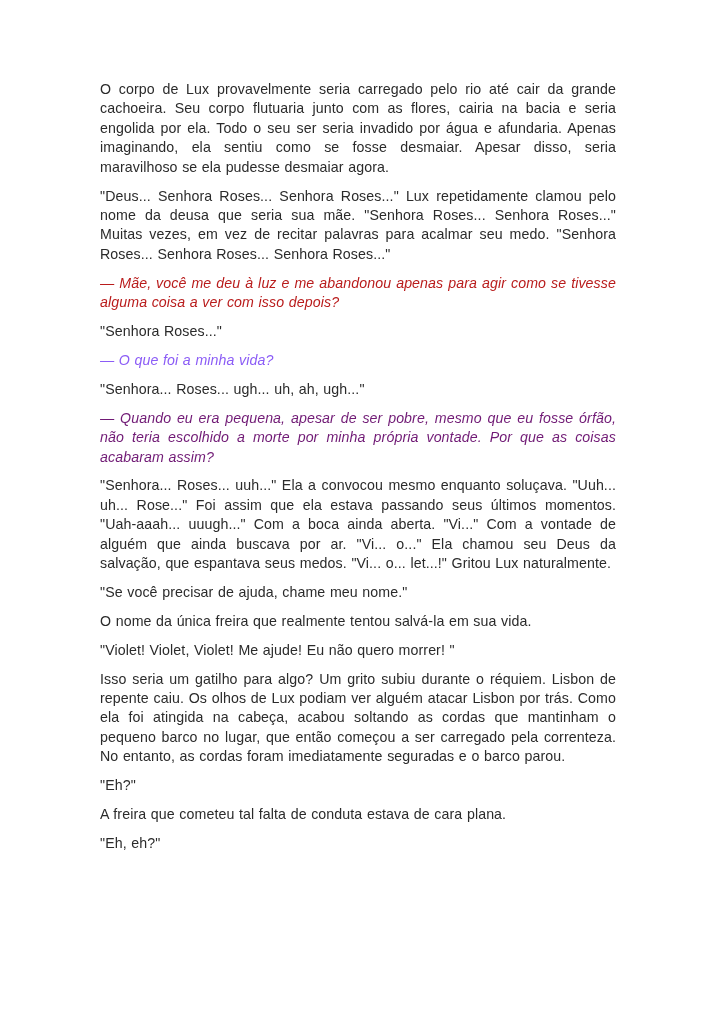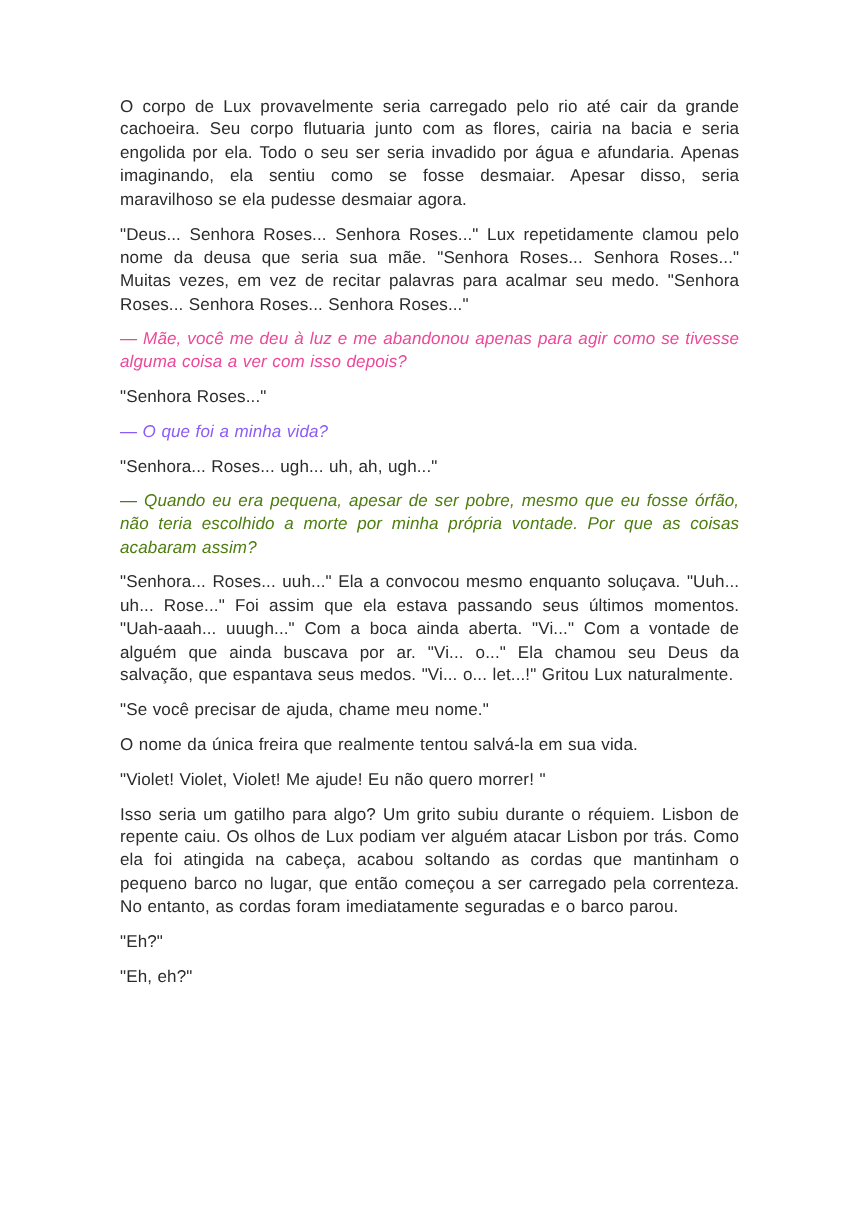--- a/index.html
+++ b/index.html
@@ -40,26 +40,27 @@
     text-align-last: justify;
   }
 </style>
 </head>
 <body>
 
 <div class="page" style="background: rgb(255, 255, 255);">
   <div class="doc-body" id="doc-body" style="color: rgb(43, 43, 43);">
       <p>O corpo de Lux provavelmente seria carregado pelo rio até cair da grande cachoeira. Seu corpo flutuaria junto com as flores, cairia na bacia e seria engolida por ela. Todo o seu ser seria invadido por água e afundaria. Apenas imaginando, ela sentiu como se fosse desmaiar. Apesar disso, seria maravilhoso se ela pudesse desmaiar agora.</p>
       <p>"Deus... Senhora Roses... Senhora Roses..." Lux repetidamente clamou pelo nome da deusa que seria sua mãe. "Senhora Roses... Senhora Roses..." Muitas vezes, em vez de recitar palavras para acalmar seu medo. "Senhora Roses... Senhora Roses... Senhora Roses..."</p>
-      <p class="emphasis" style="color: #ec4899;">— Mãe, você me deu à luz e me abandonou apenas para agir como se tivesse alguma coisa a ver com isso depois?</p>
+      <p class="emphasis" style="color: #b91c1c;">— Mãe, você me deu à luz e me abandonou apenas para agir como se tivesse alguma coisa a ver com isso depois?</p>
       <p>"Senhora Roses..."</p>
       <p class="emphasis" style="color: #8b5cf6;">— O que foi a minha vida?</p>
       <p>"Senhora... Roses... ugh... uh, ah, ugh..."</p>
-      <p class="emphasis" style="color: #4d7c0f;">— Quando eu era pequena, apesar de ser pobre, mesmo que eu fosse órfão, não teria escolhido a morte por minha própria vontade. Por que as coisas acabaram assim?</p>
+      <p class="emphasis" style="color: #701a75;">— Quando eu era pequena, apesar de ser pobre, mesmo que eu fosse órfão, não teria escolhido a morte por minha própria vontade. Por que as coisas acabaram assim?</p>
       <p>"Senhora... Roses... uuh..." Ela a convocou mesmo enquanto soluçava. "Uuh... uh... Rose..." Foi assim que ela estava passando seus últimos momentos. "Uah-aaah... uuugh..." Com a boca ainda aberta. "Vi..." Com a vontade de alguém que ainda buscava por ar. "Vi... o..." Ela chamou seu Deus da salvação, que espantava seus medos. "Vi... o... let...!" Gritou Lux naturalmente.</p>
       <p>"Se você precisar de ajuda, chame meu nome."</p>
       <p>O nome da única freira que realmente tentou salvá-la em sua vida.</p>
       <p>"Violet! Violet, Violet! Me ajude! Eu não quero morrer! "</p>
       <p>Isso seria um gatilho para algo? Um grito subiu durante o réquiem. Lisbon de repente caiu. Os olhos de Lux podiam ver alguém atacar Lisbon por trás. Como ela foi atingida na cabeça, acabou soltando as cordas que mantinham o pequeno barco no lugar, que então começou a ser carregado pela correnteza. No entanto, as cordas foram imediatamente seguradas e o barco parou.</p>
       <p>"Eh?"</p>
+      <p>A freira que cometeu tal falta de conduta estava de cara plana.</p>
       <p>"Eh, eh?"</p>
     </div>
 </div>
 
 </body></html>

